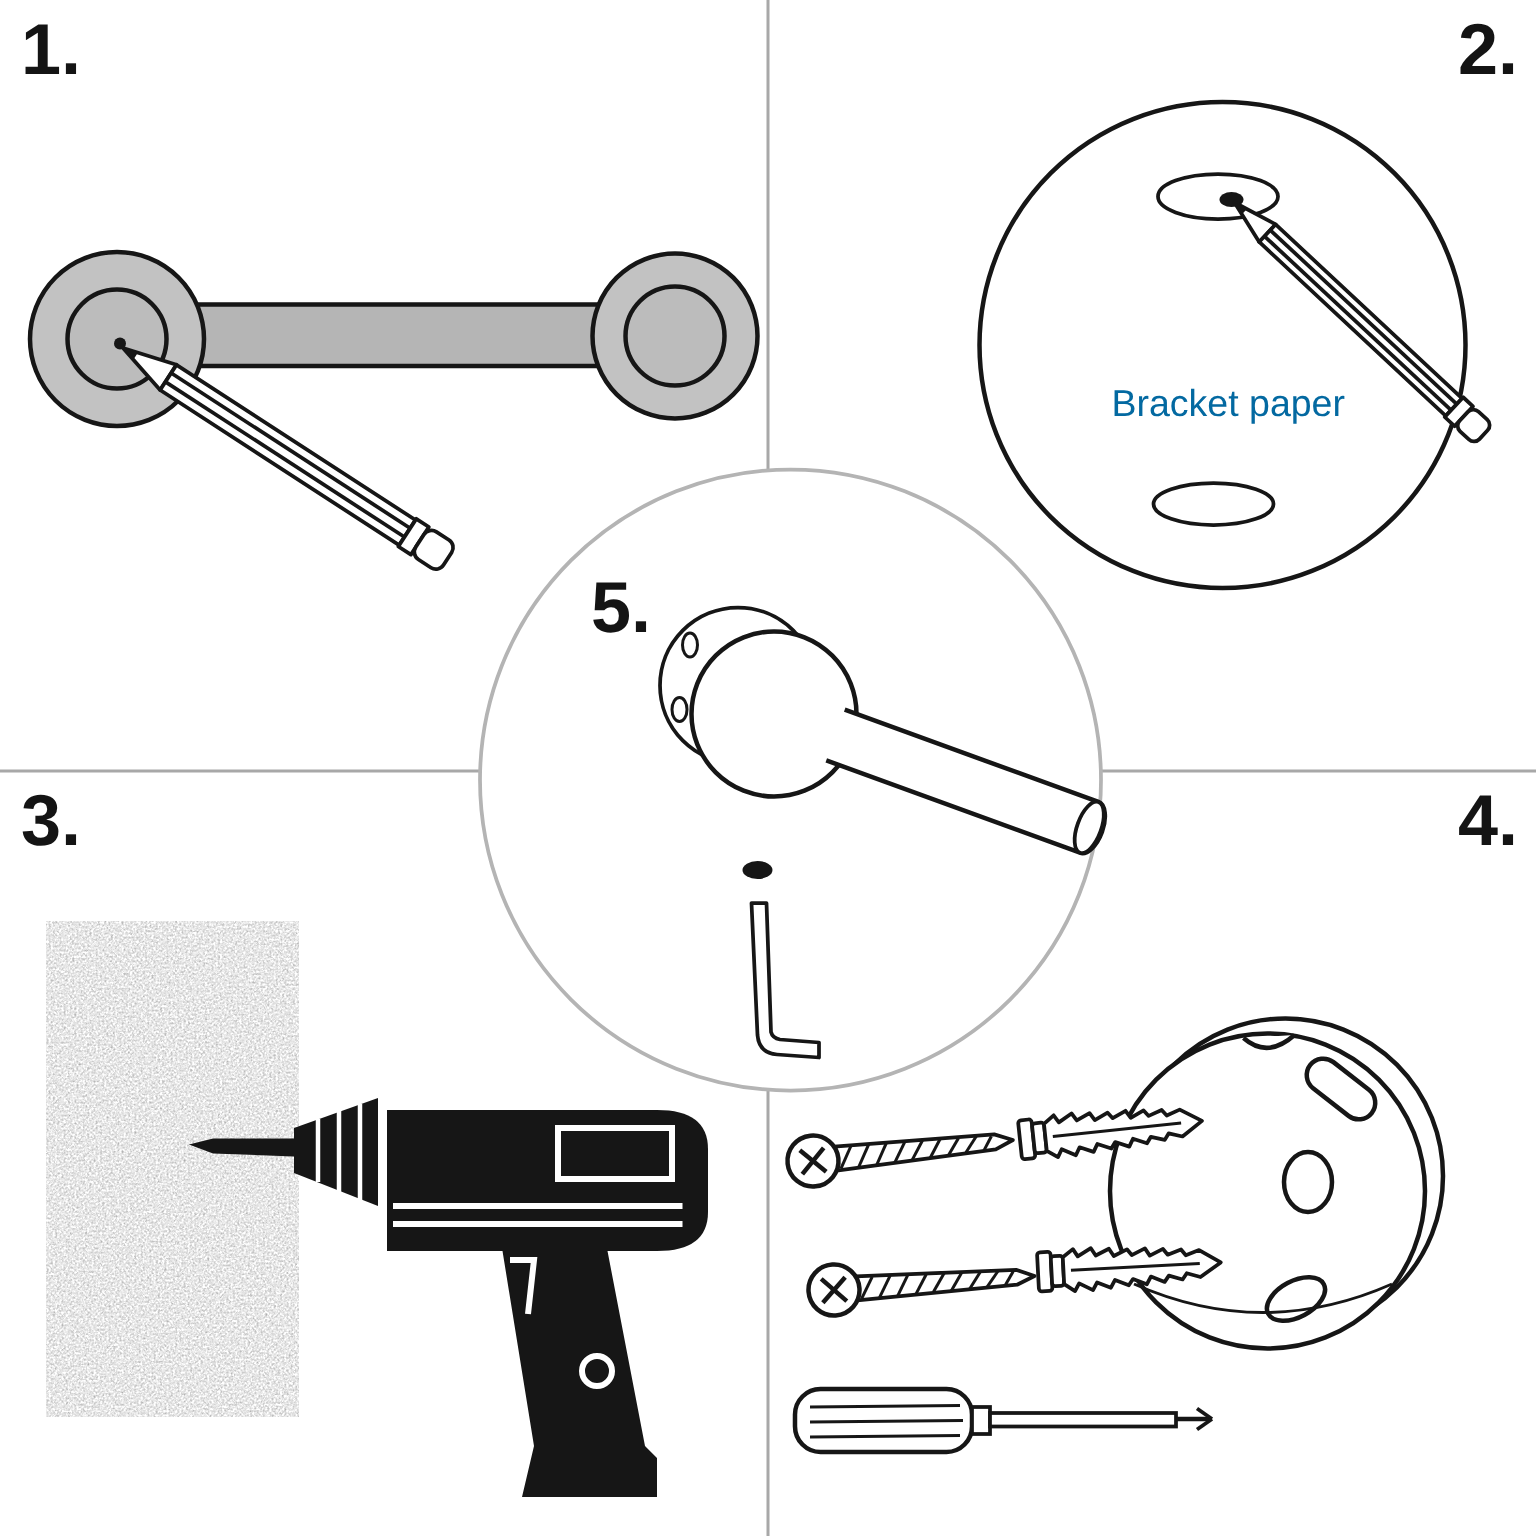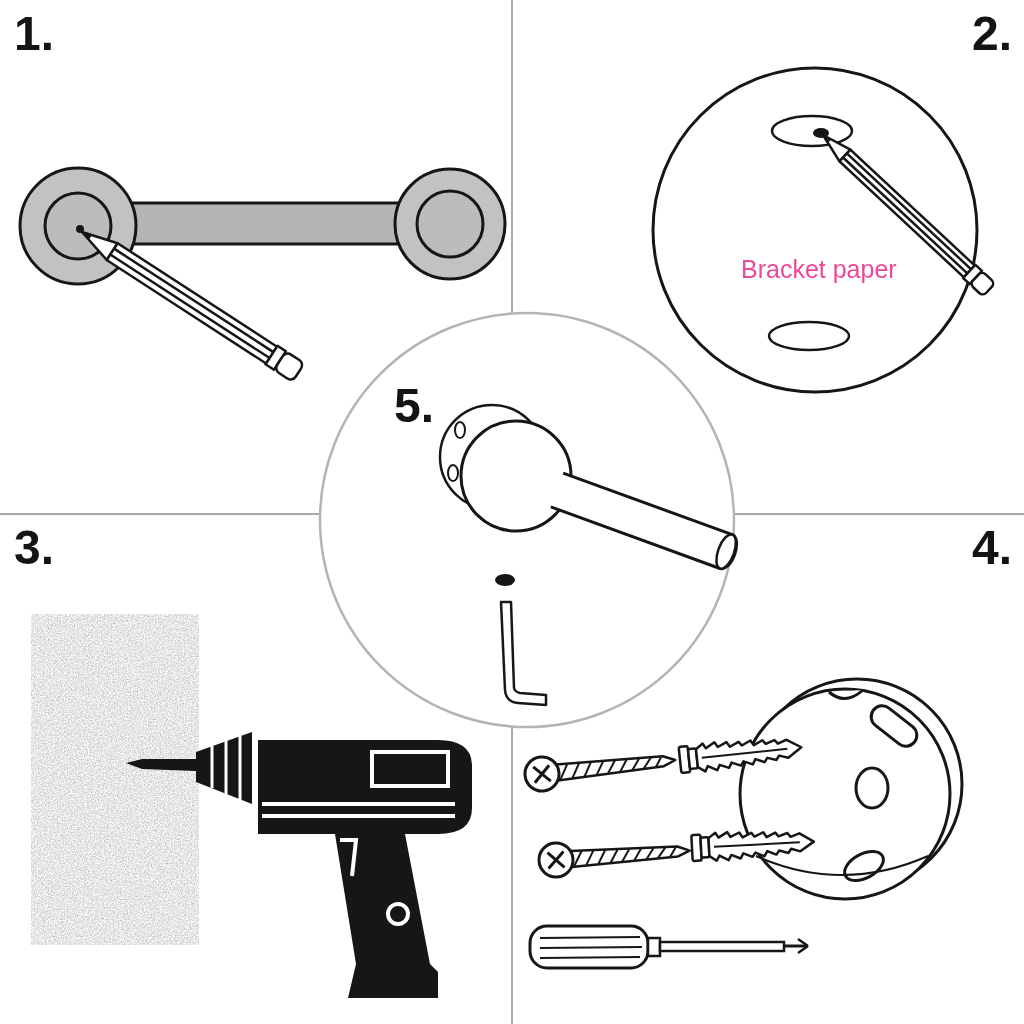--- a/index.html
+++ b/index.html
@@ -2,21 +2,21 @@
 <html><head>
 <meta charset="utf-8">
 <style>
   * { box-sizing: border-box; }
   html,body { margin:0; padding:0; background:#ffffff; font-family:"Liberation Sans", sans-serif; }
   #canvas { position:relative; width:1024px; height:1024px; background:#ffffff; overflow:hidden; }
   .divider { position:absolute; background:#a8a8a8; z-index:1; }
   .divider.v { left:511px; top:0; width:2px; height:1024px; }
   .divider.h { left:0; top:513px; width:1024px; height:2px; }
   .step-label { position:absolute; font-weight:700; font-size:48px; color:#141414; z-index:3; line-height:1; }
-  .annotation { position:absolute; font-size:25px; color:#ec4899; z-index:3; line-height:1.2;text-align:center; }
+  .annotation { position:absolute; font-size:25px; color:#0369a1; z-index:3; line-height:1.2;text-align:center; }
   svg.quad { position:absolute; z-index:2; }
   #step5-svg { position:absolute; left:299px; top:292px; z-index:4; }
   #step5-label { position:absolute; left:394px; top:382px; z-index:5; }
 </style>
 </head>
 <body>
 
 <div id="canvas">
 
   <div class="divider v"></div>

